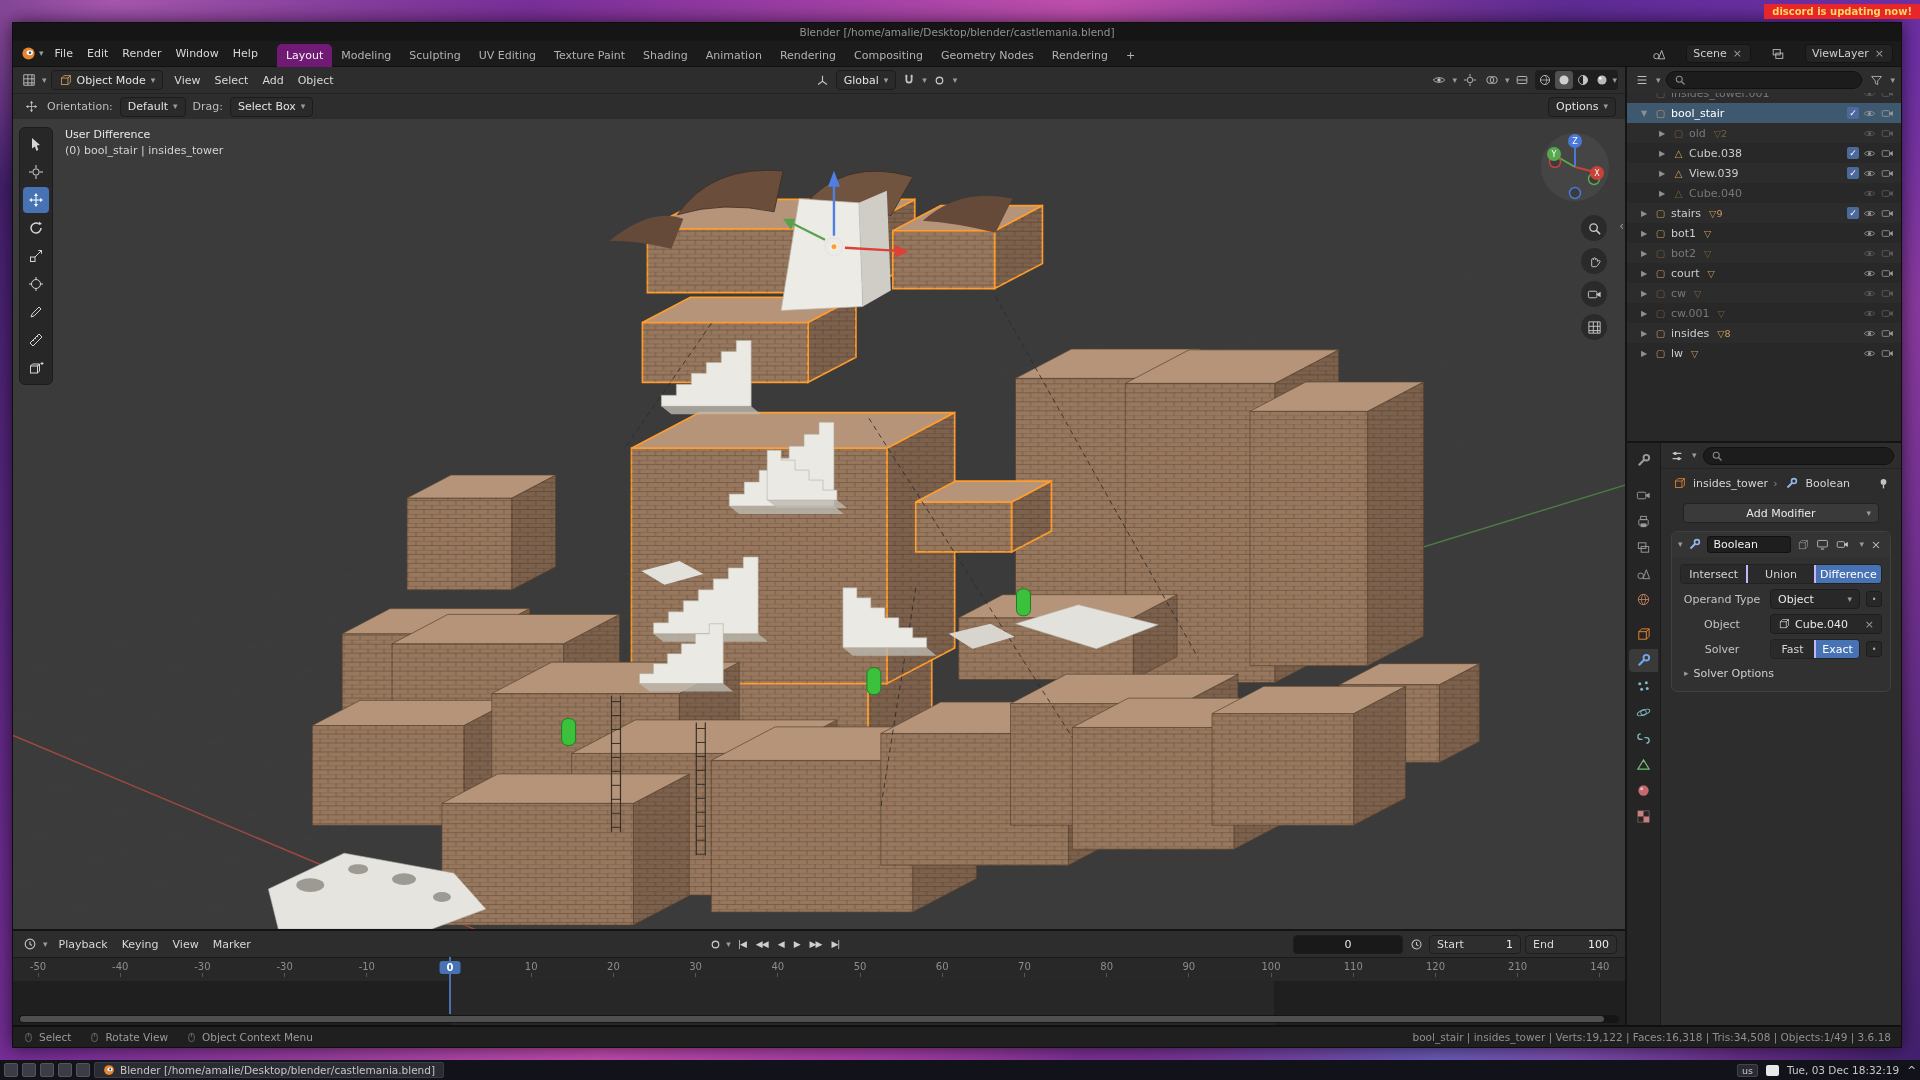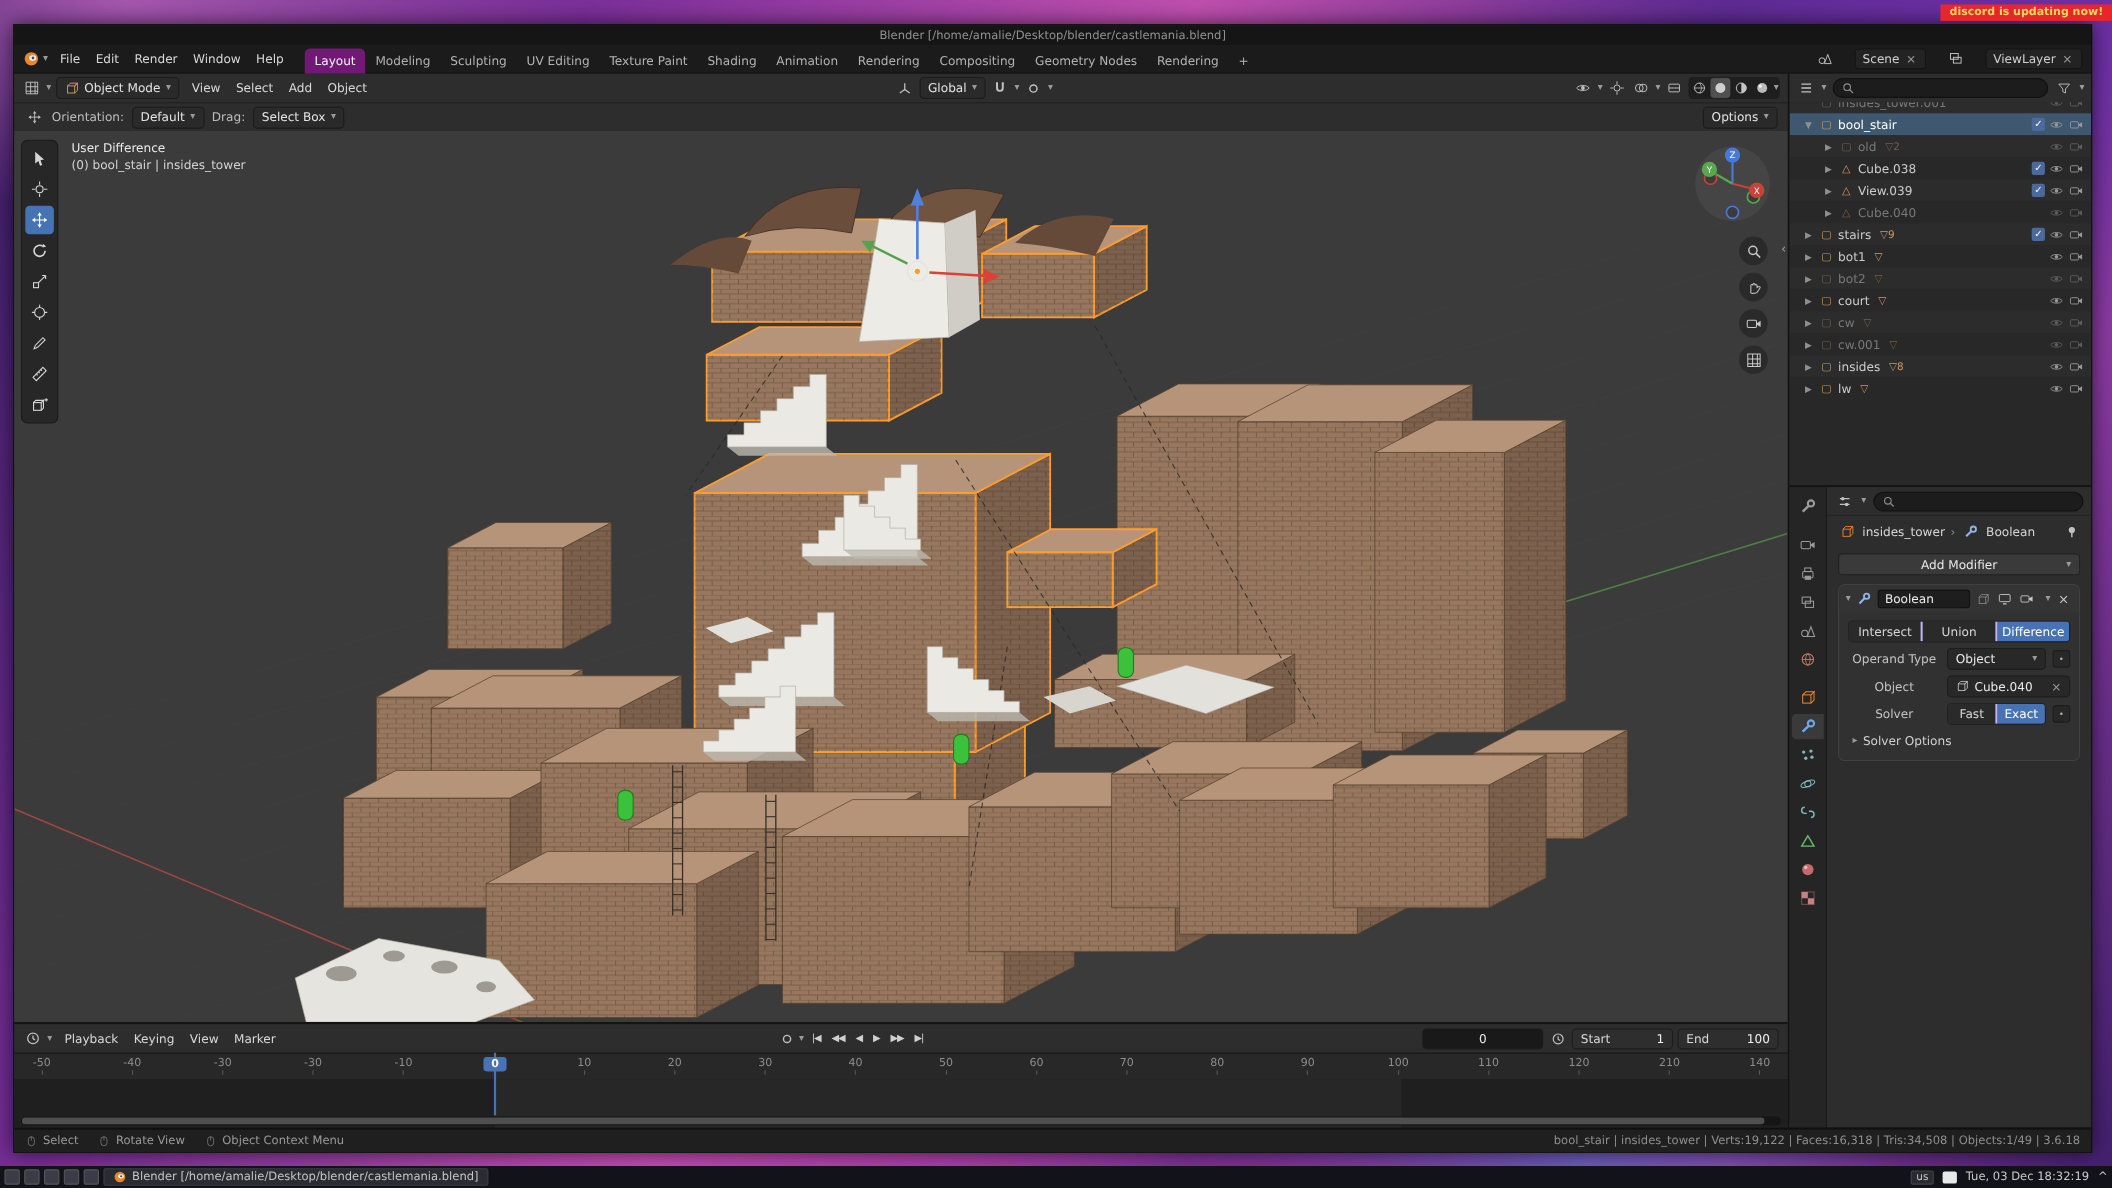--- a/index.html
+++ b/index.html
@@ -17,21 +17,21 @@
 .titlebar{height:18px;background:#151515;display:flex;align-items:center;justify-content:center;color:#929292;font-size:10.5px;flex:0 0 auto}
 .notification{position:absolute;top:4px;right:0;background:#e8252b;color:#ffd75e;font-size:10px;font-weight:bold;padding:2px 8px;z-index:50}
 
 .topbar{height:26px;background:#1b1b1b;display:flex;align-items:center;padding:0 8px;border-bottom:1px solid #101010;flex:0 0 auto}
 .tb-logo{display:flex;align-items:center;gap:3px;margin-right:4px}
 .tb-menus{display:flex}
 .menu-item{padding:4px 7px;border-radius:3px;color:#d8d8d8}
 .ws-tabs{display:flex;margin-left:12px;align-items:flex-end;height:26px}
 .ws-tab{padding:5px 9px 5px;color:#b2b2b2;border-radius:5px 5px 0 0;white-space:nowrap}
 .ws-tab.active{background:#701a75;color:#f2f2f2}
-.tb-right{margin-left:auto;display:flex;gap:18px;color:#cfcfcf}
+.tb-right{margin-left:auto;display:flex;align-items:center;gap:18px;color:#cfcfcf}
 .tb-chip{display:flex;align-items:center;gap:4px;background:#232323;border:1px solid #141414;border-radius:4px;height:19px;padding:0 6px}
 .x-btn{color:#9a9a9a;font-size:11px;padding:0 2px}
 
 .main{flex:1;display:flex;min-height:0}
 .left-col{flex:1;display:flex;flex-direction:column;min-width:0;border-right:2px solid #141414}
 .vp-header{height:26px;background:#2d2d2d;display:flex;align-items:center;padding:0 7px;gap:4px;flex:0 0 auto}
 .dd{display:flex;align-items:center;gap:5px;background:#2a2a2a;border:1px solid #1c1c1c;border-radius:4px;height:20px;padding:0 7px;color:#e2e2e2;white-space:nowrap}
 .hd-icon{width:18px;height:18px;display:flex;align-items:center;justify-content:center;color:#c2c2c2}
 .vph-center{margin:0 auto;display:flex;align-items:center;gap:4px}
 .vph-right{display:flex;align-items:center;gap:4px}
@@ -100,21 +100,21 @@
 
 .props{flex:1;display:flex;min-height:0}
 .ptabs{width:34px;background:#252525;border-right:1px solid #1a1a1a;display:flex;flex-direction:column;align-items:center;padding-top:6px;gap:3px;flex:0 0 auto}
 .ptab{width:29px;height:23px;display:flex;align-items:center;justify-content:center;border-radius:4px 0 0 4px}
 .ptab.gap{margin-top:9px}
 .ptab.active{background:#3a3a3a}
 .pmain{flex:1;display:flex;flex-direction:column;background:#2d2d2d;min-width:0}
 .phdr{height:26px;display:flex;align-items:center;gap:6px;padding:0 7px;background:#2d2d2d;border-bottom:1px solid #242424;flex:0 0 auto}
 .pnav{height:28px;display:flex;align-items:center;gap:5px;padding:0 9px;color:#d5d5d5;flex:0 0 auto}
 .pnav .sep{color:#888}
-.addmod{margin:6px 10px 8px;height:20px;background:#3a3a3a;border:1px solid #222;border-radius:4px;display:flex;align-items:center;justify-content:center;color:#e8e8e8;position:relative;flex:0 0 auto}
+.addmod{margin:6px 22px 8px;height:20px;background:#3a3a3a;border:1px solid #222;border-radius:4px;display:flex;align-items:center;justify-content:center;color:#e8e8e8;position:relative;flex:0 0 auto}
 .addmod .caret{position:absolute;right:7px}
 .modbox{margin:0 10px;background:#313131;border:1px solid #404040;border-radius:6px;flex:0 0 auto;overflow:hidden}
 .modhdr{height:25px;display:flex;align-items:center;gap:4px;padding:0 6px;background:#343434}
 .namefield{width:84px;height:17px;background:#1e1e1e;border:1px solid #111;border-radius:3px;display:flex;align-items:center;padding:0 6px;color:#ededed}
 .mh-ic{width:16px;display:flex;justify-content:center;color:#c9c9c9}
 .modbody{padding:7px 8px 9px;display:flex;flex-direction:column;gap:5px}
 .segrow{display:flex;height:20px;border:1px solid #222;border-radius:4px;overflow:hidden}
 .seg{flex:1;background:#2a2a2a;display:flex;align-items:center;justify-content:center;color:#d5d5d5;border-right:2px solid #c4b5fd}
 .seg:last-child{border-right:none}
 .seg.active{background:#4772b3;color:#fff}

